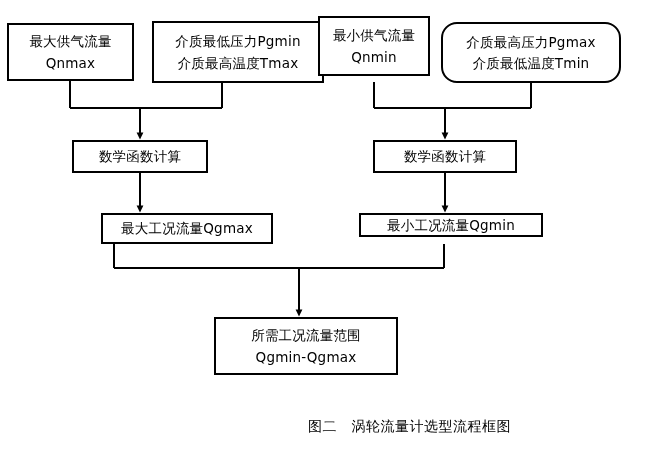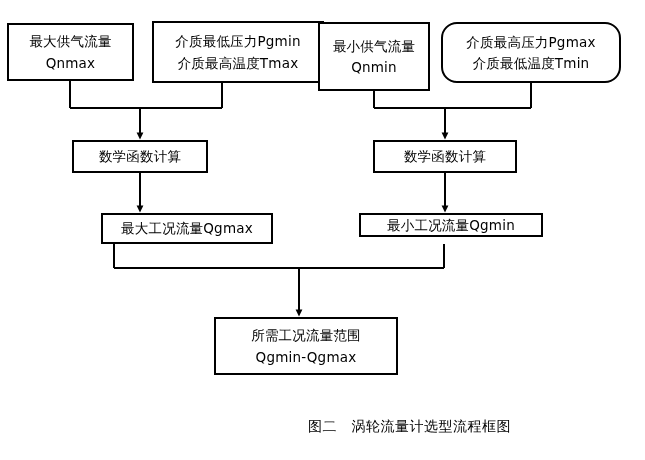--- a/index.html
+++ b/index.html
@@ -41,21 +41,21 @@
     display: block;
     white-space: nowrap;
   }
   .node.two-line .ln + .ln {
     margin-top: 3px;
   }
 
   
   #n-qnmax   { left: 7px;   top: 23px;  width: 127px; height: 58px; }
   #n-pgmin   { left: 136px; top: 21px;  width: 172px; height: 62px; margin-left: 16px; }
-  #n-qnmin   { left: 318px; top: 22px;  width: 112px; height: 69px; }
+  #n-qnmin   { left: 318px; top: 16px;  width: 112px; height: 60px; }
   #n-pgmax   { left: 441px; top: 22px;  width: 180px; height: 61px; border-radius: 16px; }
 
   
   #n-math-l  { left: 72px;  top: 140px; width: 136px; height: 33px; }
   #n-math-r  { left: 373px; top: 140px; width: 144px; height: 33px; }
 
   
   #n-qgmax   { left: 56px;  top: 213px; width: 172px; height: 31px; margin-left: 45px; }
   #n-qgmin   { left: 359px; top: 213px; width: 184px; height: 24px; }
 

